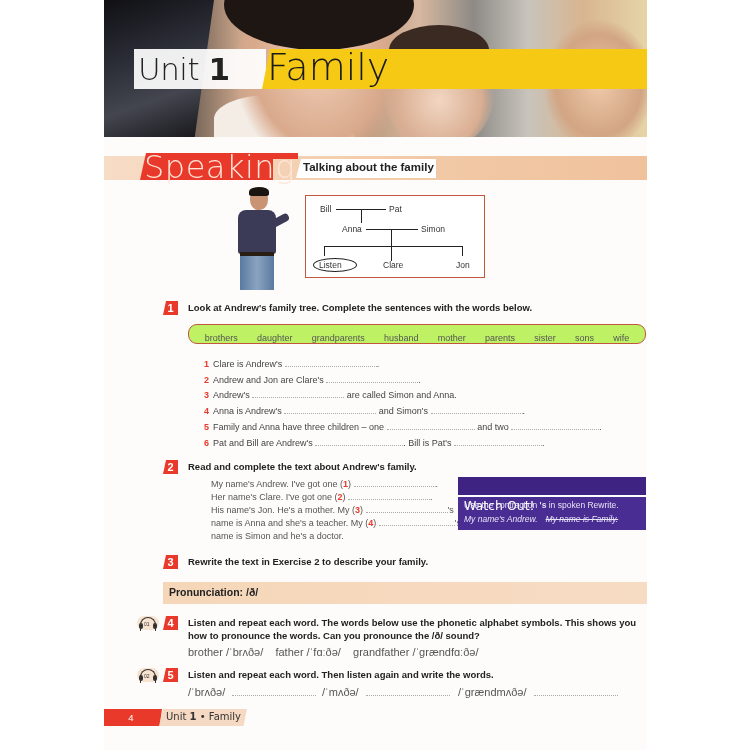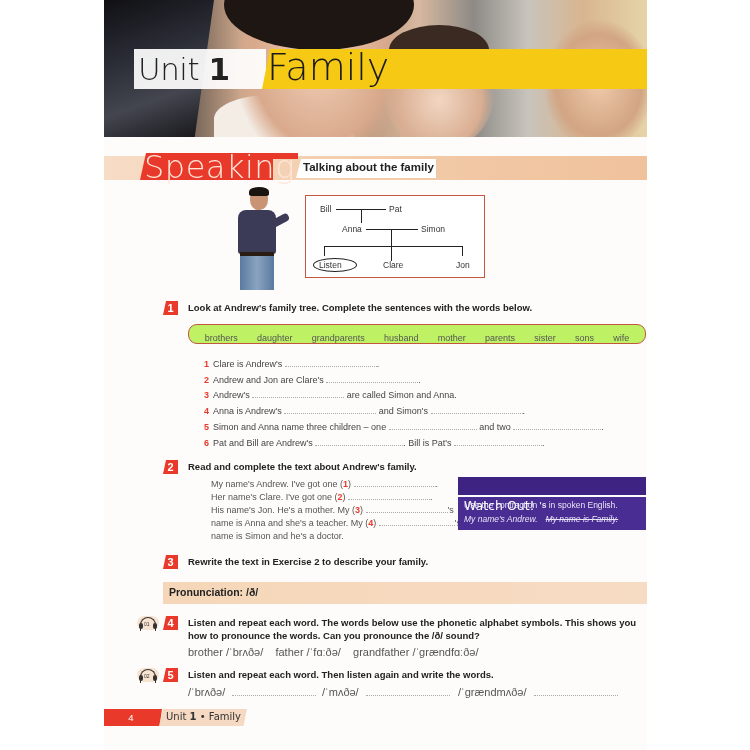--- a/index.html
+++ b/index.html
@@ -167,21 +167,21 @@
   <span class="blank" style="width:92px"></span>
   <span>are called Simon and Anna.</span>
 </div>
 <div class="sent" style="top:405px">
   <span class="n">4</span><span>Anna is Andrew's</span>
   <span class="blank" style="width:92px"></span>
   <span>and Simon's</span>
   <span class="blank" style="width:92px"></span><span>.</span>
 </div>
 <div class="sent" style="top:421px">
-  <span class="n">5</span><span>Simon and Anna name three children – one</span>
+  <span class="n">5</span><span>Family and Anna have three children – one</span>
   <span class="blank" style="width:88px"></span>
   <span>and two</span>
   <span class="blank" style="width:88px"></span><span>.</span>
 </div>
 <div class="sent" style="top:437px">
   <span class="n">6</span><span>Pat and Bill are Andrew's</span>
   <span class="blank" style="width:88px"></span><span>. Bill is Pat's</span>
   <span class="blank" style="width:88px"></span><span>.</span>
 </div>
 
@@ -205,21 +205,21 @@
   <span class="blank" style="width:76px"></span><span>'s</span>
 </div>
 <div class="para" style="top:530px">
   <span>name is Simon and he's a doctor.</span>
 </div>
 
 <div class="watch">
   <div class="title-bar"></div>
   <div class="title">Watch Out!</div>
   <div class="divider"></div>
-  <div class="l1"><span>Use the contraction </span><b>'s</b><span> in spoken English.</span></div>
+  <div class="l1"><span>Use the contraction </span><b>'s</b><span> in spoken Rewrite.</span></div>
   <div class="l2"><span>My name's Andrew.</span><s>My name is Family.</s></div>
 </div>
 
 <div class="ex-num" style="left:163px;top:555px">3</div>
 <div class="ex-head" style="left:188px;top:556px">Rewrite the text in Exercise 2 to describe your family.</div>
 
 <div class="pron-band"></div>
 <div class="pron-title">Pronunciation: /ð/</div>
 
 <div class="audio" style="left:137px;top:616px">

